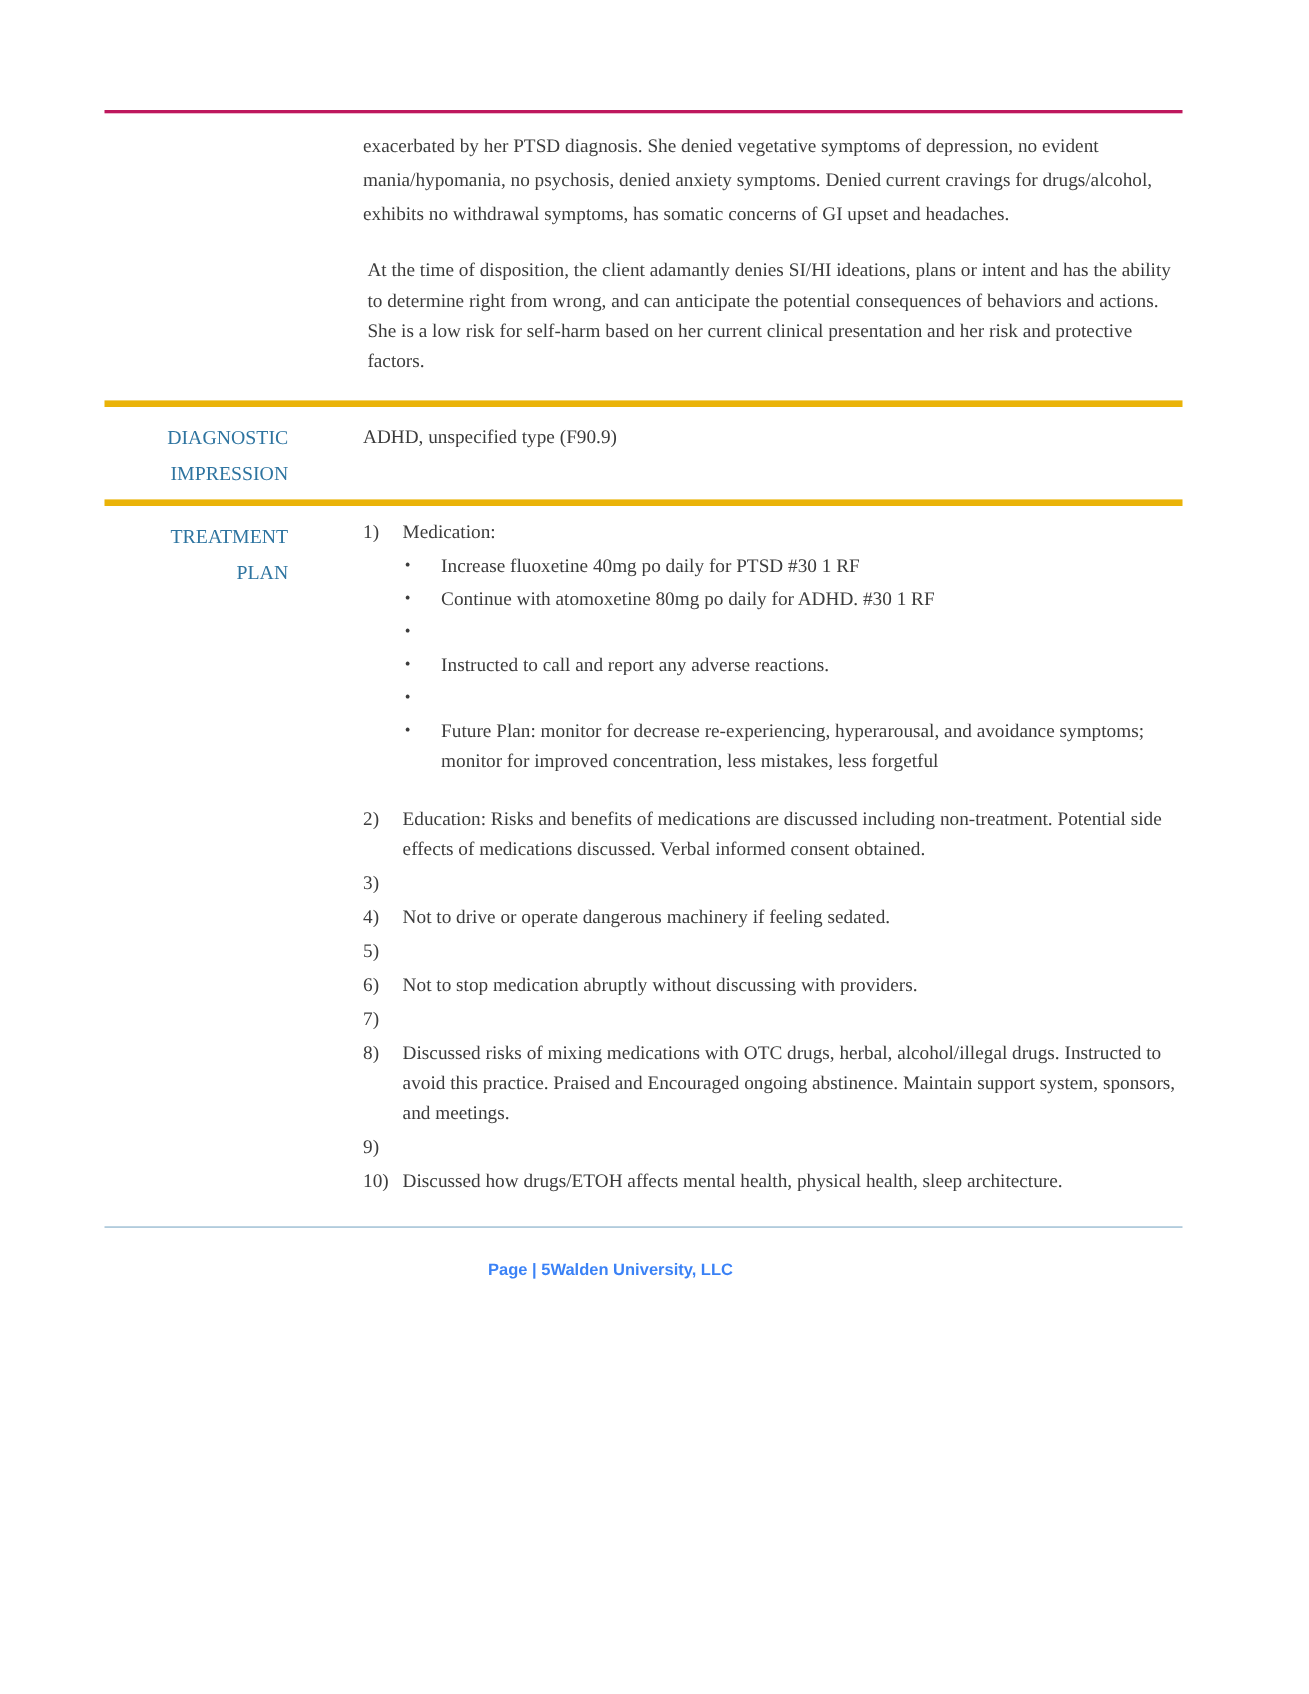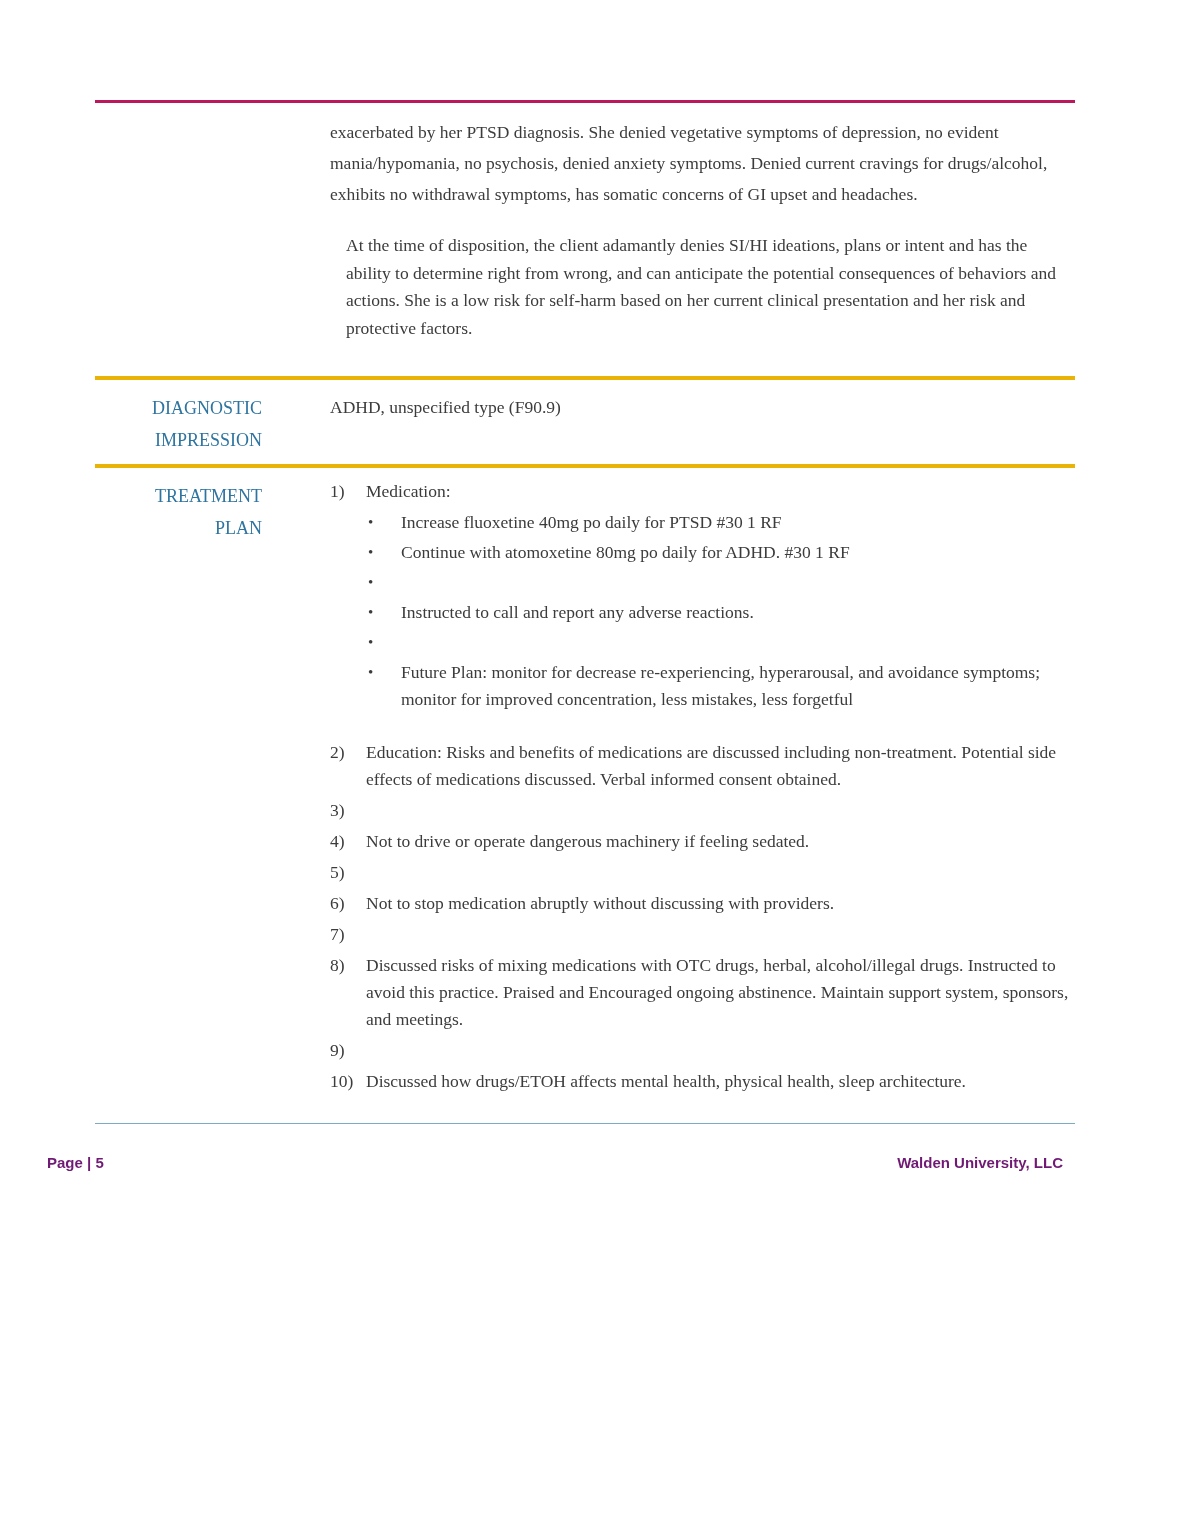--- a/index.html
+++ b/index.html
@@ -17,21 +17,21 @@
     width: 1190px;
     height: 1540px;
   }
   .doc {
     margin: 100px 115px 0 95px; 
     width: 980px;
   }
   .rule-top { border-top: 1px solid #7eaac6; }
   .section {
     display: flex;
-    border-top: 4px solid #eab308;
+    border-top: 6px solid #eab308;
   }
   .section:first-child { border-top: 3px solid #be185d; }
   .label-col {
     width: 215px;
     flex-shrink: 0;
     text-align: right;
     padding: 12px 48px 0 0;
     color: #2e74a0;
     font-size: 18px;
     line-height: 1.8;
@@ -40,21 +40,21 @@
     flex: 1;
     padding: 12px 0 14px 20px;
     font-size: 17.5px;
   }
   
   .para1 {
     margin: 2px 0 22px 0;
     line-height: 31px;
   }
   .para2 {
-    margin: 16px;
+    margin: 4px;
     line-height: 27.5px;
   }
   .narrative-pad { padding-bottom: 18px; }
   
   .diag-pad { padding-bottom: 36px; }
   .diag-item {
     margin: 0 0 5px 0;
     line-height: 31px;
   }
   
@@ -76,26 +76,26 @@
   }
   .b-dot {
     width: 33px;
     flex-shrink: 0;
     font-size: 15px;
   }
   .b-text { flex: 1; }
   
   .footer {
     display: flex;
-    justify-content: space-between;
+    justify-content: center;
     margin: 30px 127px 0 47px;
     font-family: "Liberation Sans", sans-serif;
     font-weight: bold;
     font-size: 15px;
-    color: #701a75;
+    color: #3b82f6;
   }
 </style>
 </head>
 <body>
 
 <div class="page">
   <div class="doc">
 
     <div class="section">
       <div class="label-col"></div>

